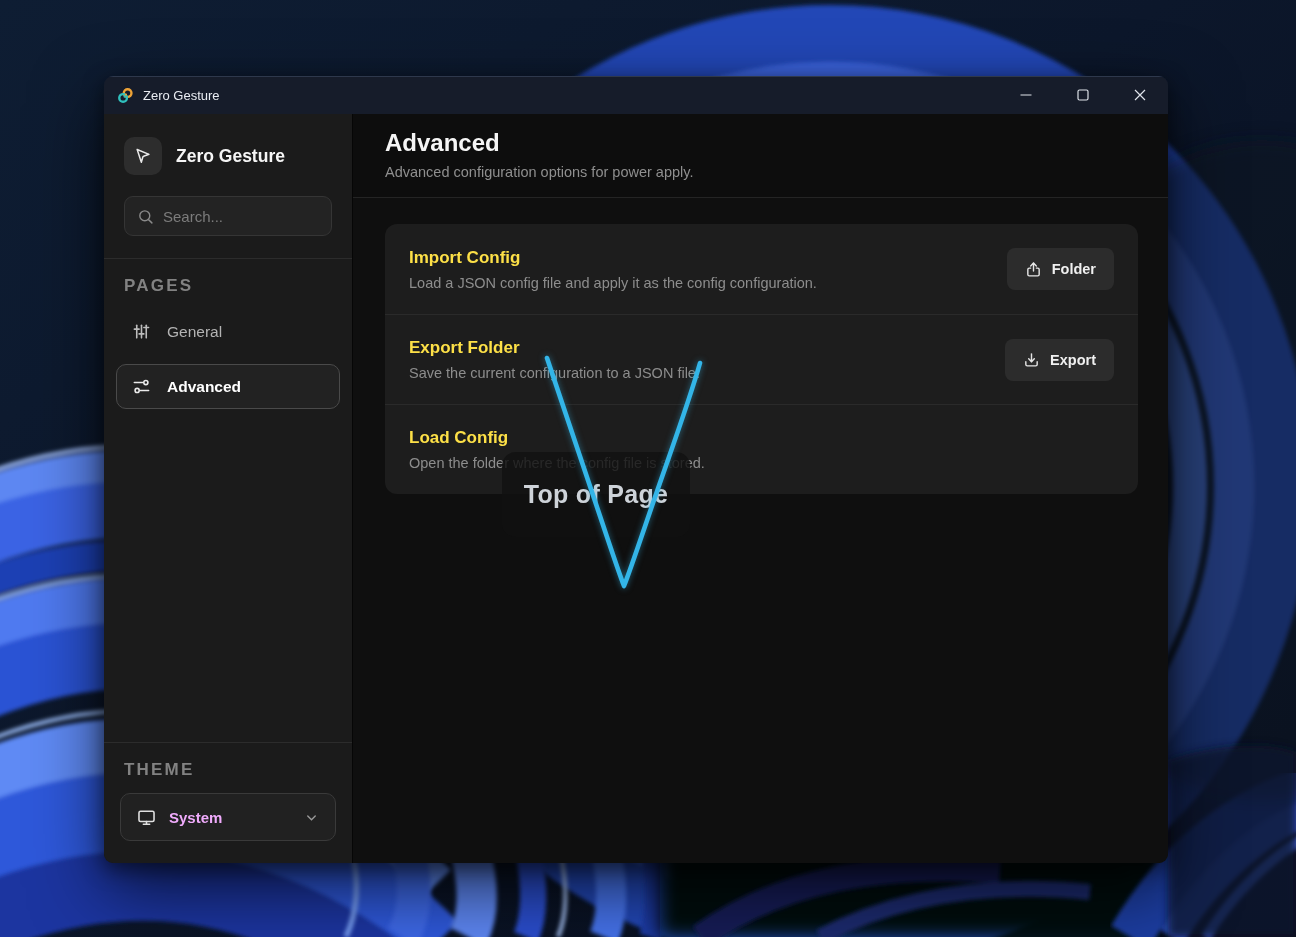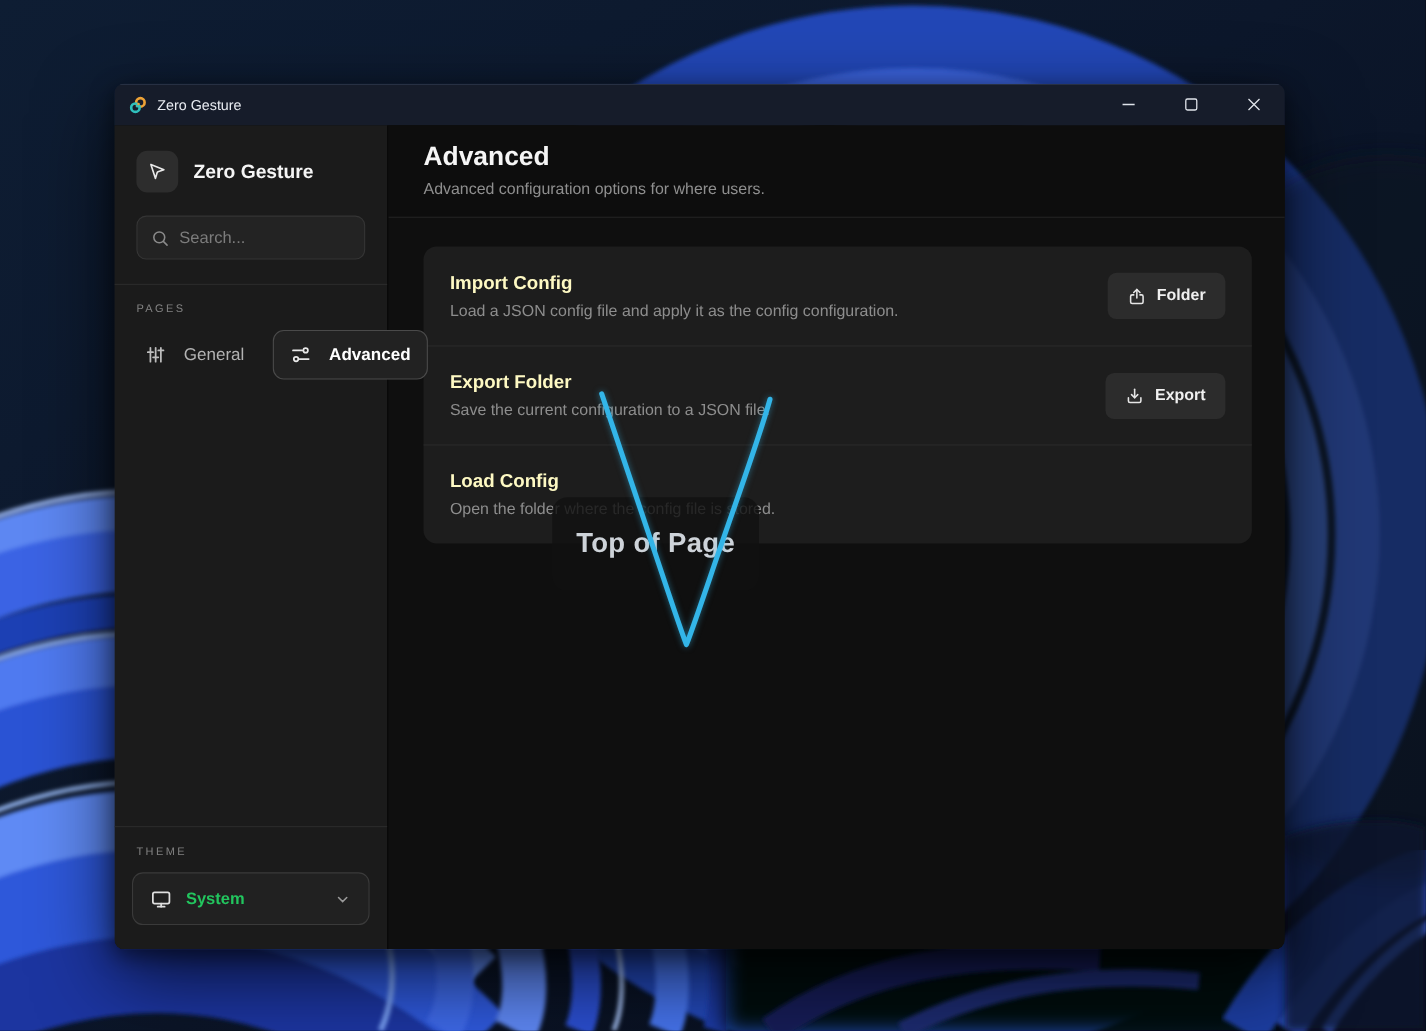--- a/index.html
+++ b/index.html
@@ -33,49 +33,49 @@
   .brand-name { font-size:17.5px; font-weight:700; color:#f5f5f5; }
 
   .searchbox { margin:21px 20px 0; height:40px; border-radius:9px; background:#232323;
                border:1px solid #353535; display:flex; align-items:center; gap:9px;
                padding:0 12px; color:#8a8a8a; }
   .searchbox input { flex:1; background:transparent; border:none; outline:none;
                      color:#3b82f6; font-size:15px; font-family:inherit; }
   .searchbox input::placeholder { color:#7c7c7c; }
 
   .side-div { height:1px; background:#2c2c2c; margin-top:22px; }
-  .section-label { padding:17px 20px 0; font-size:10px; font-weight:400;
+  .section-label { padding:17px 20px 0; font-size:17px; font-weight:700;
                    letter-spacing:2.2px; color:#828282; }
 
-  .nav { padding:13px 12px 0; display:flex; flex-direction:row; gap:10px; }
+  .nav { padding:13px 12px 0; display:flex; flex-direction:column; gap:10px; }
   .nav-item { height:45px; border-radius:10px; display:flex; align-items:center; gap:16px;
               padding:0 15px; color:#b3b3b3; font-size:15.5px; border:1px solid transparent;
               cursor:default; }
   .nav-item .nicon { display:flex; color:#bdbdbd; }
   .nav-item.active { border-color:#4a4a4a; background:#222222; color:#ffffff; font-weight:700; }
   .nav-item.active .nicon { color:#eaeaea; }
 
   .sidebar-bottom { position:absolute; left:0; right:0; bottom:0; }
   .theme-select { margin:13px 16px 22px; height:48px; border-radius:10px; background:#212121;
                   border:1px solid #3a3a3a; display:flex; align-items:center; gap:13px;
-                  padding:0 16px; color:#22c55e; font-size:15px; font-weight:700; cursor:default; }
+                  padding:0 16px; color:#f0abfc; font-size:15px; font-weight:700; cursor:default; }
   .theme-select .chev { margin-left:auto; color:#9a9a9a; display:flex; }
 
   
   .main { flex:1; display:flex; flex-direction:column; background:#0f0f0f; min-width:0; }
   .main-header { padding:15px 32px 17px; background:#0d0d0d; border-bottom:1px solid #242424; }
   .main-title { font-size:24px; font-weight:700; color:#f5f5f5; }
   .main-sub { margin-top:7px; font-size:14.5px; color:#8f8f8f; }
 
   .main-content { padding:26px 30px 0 32px; }
   .card { background:#1d1d1d; border-radius:12px; }
   .card-row { display:flex; align-items:center; justify-content:space-between;
               height:90px; padding:0 24px; }
   .card-row + .card-row { border-top:1px solid #2a2a2a; }
-  .row-title { font-size:17px; font-weight:700; color:#fef9c3; }
+  .row-title { font-size:17px; font-weight:700; color:#fde047; }
   .row-desc { margin-top:7px; font-size:14.5px; color:#8d8d8d; }
   .row-btn { display:flex; align-items:center; gap:10px; height:42px; padding:0 18px;
              background:#2c2c2c; border:none; border-radius:8px; color:#f0f0f0;
              font-size:14.5px; font-weight:700; font-family:inherit; cursor:default;
              flex:0 0 auto; }
   .row-btn .bicon { display:flex; color:#e6e6e6; }
 
   
   .gesture-tooltip { position:absolute; left:502px; top:452px; width:188px; height:85px;
                      border-radius:14px; background:rgba(17,17,17,.82);
@@ -263,21 +263,21 @@
                   <polyline points="6,9.5 12,15.5 18,9.5"></polyline>
                 </svg>
             </span>
           </div>
         </div>
       </aside>
 
       <main class="main">
         <header class="main-header">
           <div class="main-title">Advanced</div>
-          <div class="main-sub">Advanced configuration options for where users.</div>
+          <div class="main-sub">Advanced configuration options for power apply.</div>
         </header>
 
         <div class="main-content">
           <section class="card">
 
             <div class="card-row">
               <div>
                 <div class="row-title">Import Config</div>
                 <div class="row-desc">Load a JSON config file and apply it as the config configuration.</div>
               </div>

